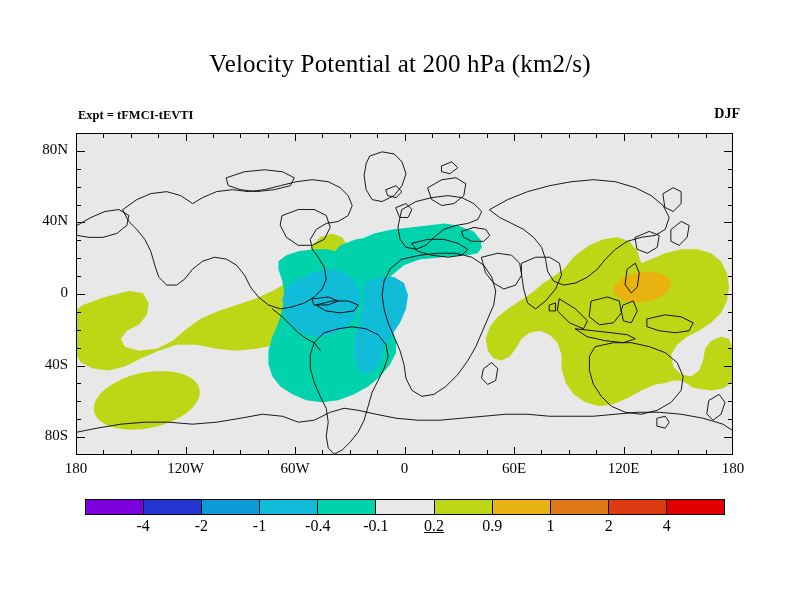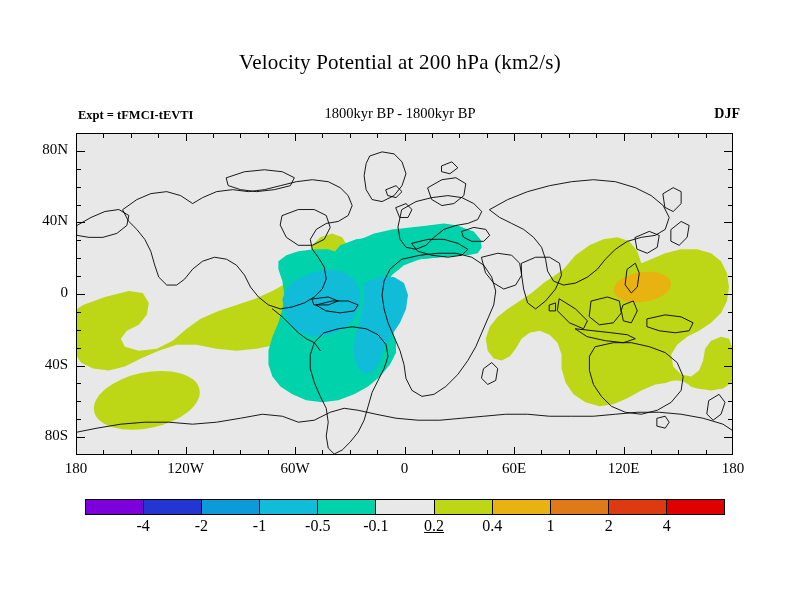--- a/index.html
+++ b/index.html
@@ -6,21 +6,21 @@
   body{
     width:800px;height:600px;background:#ffffff;
     font-family:"Liberation Serif",serif;
     color:#000;overflow:hidden;position:relative;
   }
   #stage{position:absolute;left:0;top:0;width:800px;height:600px;}
 
   
   .main-title{
     position:absolute;left:0;top:50px;width:800px;text-align:center;
-    font-size:21px;font-weight:400;letter-spacing:.2px;
+    font-size:25px;font-weight:400;letter-spacing:.2px;
   }
   .rmsd-line{
     position:absolute;left:0;top:92px;width:800px;text-align:center;
     font-size:12.5px;font-weight:bold;
   }
   .period-line{
     position:absolute;left:0;top:105px;width:800px;text-align:center;
     font-size:14.5px;font-weight:400;
   }
   .expt-label{
@@ -63,21 +63,20 @@
     position:absolute;top:517px;font-size:16px;text-align:center;
     width:60px;margin-left:-30px;font-weight:400;
   }
 </style>
 </head>
 <body>
 
 <div id="stage">
 
   <div class="main-title">Velocity Potential at 200 hPa (km2/s)</div>
-  <div class="period-line">1800kyr BP - 1800kyr BP</div>
   <div class="expt-label">Expt = tFMCI-tEVTI</div>
   <div class="season-label">DJF</div>
 
   <div id="map-panel">
     <svg id="map-svg" viewBox="0 0 657 322" preserveAspectRatio="none">
 
       <g>
 
         <path fill="#bdd616" stroke="none" d="M0,176 L6,172 28,164 52,158 66,160 72,170 70,182 62,192 50,198
                  44,206 48,214 62,218 80,216 96,208 110,196 124,186 142,178
@@ -332,22 +331,22 @@
       <div class="seg" style="background: rgb(189, 214, 22);"></div>
       <div class="seg" style="background: rgb(232, 178, 16);"></div>
       <div class="seg" style="background: rgb(224, 122, 24);"></div>
       <div class="seg" style="background: rgb(221, 58, 18);"></div>
       <div class="seg" style="background: rgb(224, 0, 0);"></div>
     </div>
   <div id="cbar-ticks">
       <div class="cbtick" style="left: 143.182px;">-4</div>
       <div class="cbtick" style="left: 201.364px;">-2</div>
       <div class="cbtick" style="left: 259.545px;">-1</div>
-      <div class="cbtick" style="left: 317.727px;">-0.5</div>
+      <div class="cbtick" style="left: 317.727px;">-0.4</div>
       <div class="cbtick" style="left: 375.909px;">-0.1</div>
       <div class="cbtick" style="left: 434.091px; text-decoration: underline;">0.2</div>
-      <div class="cbtick" style="left: 492.273px;">0.4</div>
+      <div class="cbtick" style="left: 492.273px;">0.9</div>
       <div class="cbtick" style="left: 550.455px;">1</div>
       <div class="cbtick" style="left: 608.636px;">2</div>
       <div class="cbtick" style="left: 666.818px;">4</div>
     </div>
 
 </div>
 
 </body></html>

